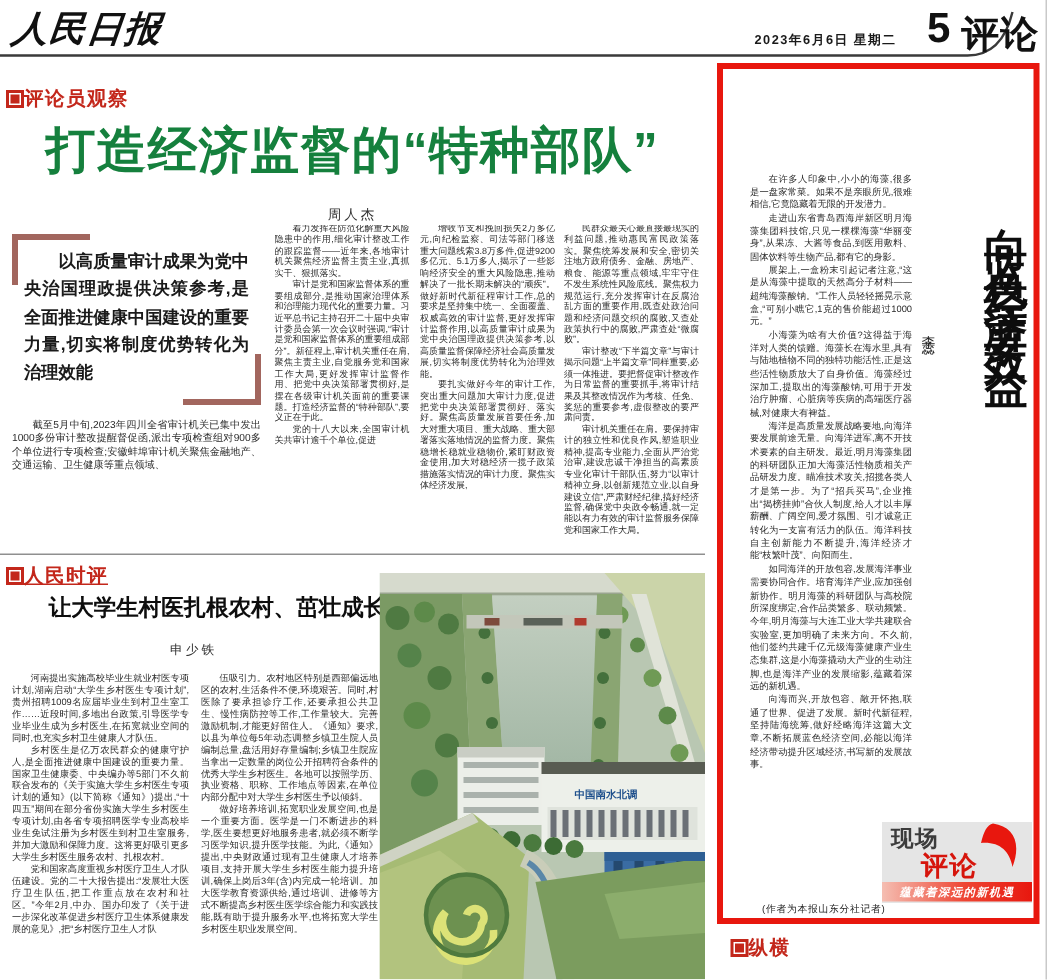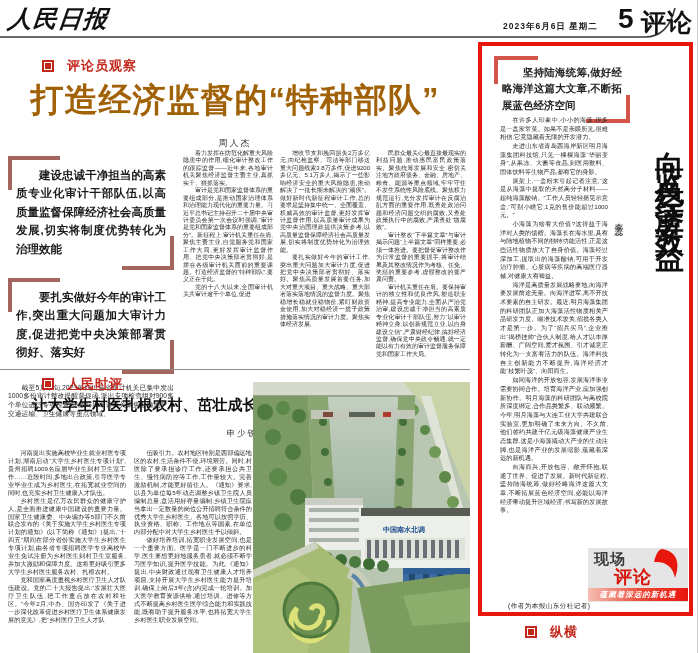--- a/index.html
+++ b/index.html
@@ -10,46 +10,46 @@
     border-right:1px solid #c9c9c9;
   }
   
   .masthead{position:absolute;left:8px;top:3px;font-family:"DejaVu Serif",serif;
     font-style:italic;font-weight:bold;font-size:24px;color:#111;transform:skewX(-6deg);letter-spacing:1px;}
   .header-rule{position:absolute;left:0;top:0;width:698px;height:42px;pointer-events:none;}
   .hdr-date{position:absolute;left:503px;top:21px;font-size:8.5px;font-weight:bold;color:#1a1a1a;letter-spacing:1px;}
   .hdr-num{position:absolute;left:618px;top:3px;font-size:28px;font-weight:700;color:#111;}
   .hdr-sec{position:absolute;left:641px;top:6px;font-size:25px;font-weight:900;color:#111;letter-spacing:1px;}
   
-  .sec-label{position:absolute;display:flex;align-items:center;gap:13px;
-    color:#c3271b;font-weight:900;font-size:13px;letter-spacing:1px;margin-left:38px;}
+  .sec-label{position:absolute;display:flex;align-items:center;gap:0;
+    color:#c3271b;font-weight:900;font-size:13px;letter-spacing:1px;}
   .badge{width:12px;height:12px;background:#c3271b;position:relative;flex:none;}
   .badge::after{content:"";position:absolute;left:2px;top:2px;right:2px;bottom:2px;border:1.5px solid #fff;}
   
   .g-title{position:absolute;left:0;top:78px;width:470px;text-align:center;
-    font-size:33px;font-weight:900;color:#a16207;letter-spacing:1px;}
+    font-size:33px;font-weight:900;color:#15803d;letter-spacing:1px;}
   .g-byline{position:absolute;left:0;top:137px;width:470px;text-align:center;font-size:9px;color:#333;letter-spacing:2px;}
   .g-intro{position:absolute;left:8px;top:156px;width:166px;}
   .quote{position:relative;padding:10px 8px 12px 8px;font-size:11.5px;font-weight:bold;
     line-height:1.6;color:#1a1a1a;text-align:justify;--bk:#a2665e;}
   .quote p{text-indent:2em;}
   .quote::before{content:"";position:absolute;left:0;top:0;width:48px;height:30px;
     border-left:4px solid var(--bk);border-top:4px solid var(--bk);}
   .quote::after{content:"";position:absolute;right:0;bottom:0;width:48px;height:30px;
     border-right:4px solid var(--bk);border-bottom:4px solid var(--bk);}
   .g-intro .quote+.quote{margin-top:8px;}
   .intro-para{margin-top:10px;font-size:6.8px;line-height:1.32;color:#2b2b2b;text-align:justify;text-indent:2em;}
   .ncol{position:absolute;top:150px;width:90px;height:215px;overflow:hidden;
     font-size:6px;line-height:1.24;color:#2b2b2b;}
   .ncol .para,.scol .para,.rb-body .para{margin:0;text-indent:2em;text-align:justify;}
   .divider{position:absolute;left:0;top:369px;width:470px;height:1px;background:#8f8f8f;}
   
   .s-title{position:absolute;left:16px;top:396px;width:258px;text-align:center;
     font-size:15px;font-weight:900;color:#0d0d0d;}
-  .s-byline{position:absolute;left:0;top:428px;width:258px;text-align:right;font-size:8.5px;color:#333;letter-spacing:2px;}
+  .s-byline{position:absolute;left:0;top:428px;width:258px;text-align:center;font-size:8.5px;color:#333;letter-spacing:2px;}
   .scol{position:absolute;top:449px;width:118px;height:204px;overflow:hidden;
     font-size:6.2px;line-height:1.28;color:#2b2b2b;}
   
   .photo{position:absolute;left:253px;top:382px;width:217px;height:271px;overflow:hidden;}
   
   .redbox{position:absolute;left:478px;top:42px;width:215px;height:574px;
     border:4px solid #e8170e;background:#fff;}
   .rb-quote{position:absolute;left:12px;top:10px;width:136px;--bk:#d4544a;
     padding:8px 8px 10px 8px;font-size:10.5px;font-weight:bold;line-height:1.55;text-align:justify;}
   .rb-quote p{text-indent:2em;}
@@ -87,24 +87,21 @@
 
 <div class="sec-label" style="left:4px;top:57px;">
   <span class="badge"></span>
   <span>评论员观察</span>
 </div>
 <div class="g-title">打造经济监督的“特种部队”</div>
 <div class="g-byline">周人杰</div>
 
 <div class="g-intro">
   <div class="quote">
-      <p>建设忠诚干净担当的高素质专业化审计干部队伍,以高质量监督保障经济社会高质量发展,切实将制度优势转化为治理效能</p>
-    </div>
-  <div class="quote">
-      <p>要扎实做好今年的审计工作,突出重大问题加大审计力度,促进把党中央决策部署贯彻好、落实好</p>
+      <p>以高质量审计成果为党中央治国理政提供决策参考,是全面推进健康中国建设的重要力量,切实将制度优势转化为治理效能</p>
     </div>
   <div class="intro-para">截至5月中旬,2023年四川全省审计机关已集中发出1000多份审计整改提醒督促函,派出专项检查组对900多个单位进行专项检查;安徽蚌埠审计机关聚焦金融地产、交通运输、卫生健康等重点领域、</div>
 </div>
 
 <div class="ncol" style="left:183px;">
     <p class="para">着力发挥在防范化解重大风险隐患中的作用,细化审计整改工作的跟踪监督——近年来,各地审计机关聚焦经济监督主责主业,真抓实干、狠抓落实。</p>
     <p class="para">审计是党和国家监督体系的重要组成部分,是推动国家治理体系和治理能力现代化的重要力量。习近平总书记主持召开二十届中央审计委员会第一次会议时强调,“审计是党和国家监督体系的重要组成部分”。新征程上,审计机关重任在肩,聚焦主责主业,自觉服务党和国家工作大局,更好发挥审计监督作用、把党中央决策部署贯彻好,是摆在各级审计机关面前的重要课题。打造经济监督的“特种部队”,要义正在于此。</p>
     <p class="para">党的十八大以来,全国审计机关共审计逾千个单位,促进</p>
   </div>
 <div class="ncol" style="left:280px;">
@@ -237,23 +234,20 @@
 
   <polygon points="104,206 217,190 217,271 118,271" fill="#7b9c5e"></polygon>
   <polygon points="150,214 217,206 217,240 160,244" fill="#8cad6c"></polygon>
   <polygon points="150,186 217,186 217,192 150,192" fill="#2e5f94"></polygon>
 
   <polygon points="0,188 62,160 66,166 0,196" fill="#cfd3c4"></polygon>
 </svg>
 </div>
 
 <div class="redbox">
-  <div class="rb-quote">
-    <p>坚持陆海统筹,做好经略海洋这篇大文章,不断拓展蓝色经济空间</p>
-  </div>
   <div class="rb-body">
       <p class="para">在许多人印象中,小小的海藻,很多是一盘家常菜。如果不是亲眼所见,很难相信,它竟隐藏着无限的开发潜力。</p>
       <p class="para">走进山东省青岛西海岸新区明月海藻集团科技馆,只见一棵棵海藻“华丽变身”,从果冻、大酱等食品,到医用敷料、固体饮料等生物产品,都有它的身影。</p>
       <p class="para">展架上,一盒粉末引起记者注意,“这是从海藻中提取的天然高分子材料——超纯海藻酸钠。”工作人员轻轻摇晃示意盒,“可别小瞧它,1克的售价能超过1000元。”</p>
       <p class="para">小海藻为啥有大价值?这得益于海洋对人类的馈赠。海藻长在海水里,具有与陆地植物不同的独特功能活性,正是这些活性物质放大了自身价值。海藻经过深加工,提取出的海藻酸钠,可用于开发治疗肿瘤、心脏病等疾病的高端医疗器械,对健康大有裨益。</p>
       <p class="para">海洋是高质量发展战略要地,向海洋要发展前途无量。向海洋进军,离不开技术要素的自主研发。最近,明月海藻集团的科研团队正加大海藻活性物质相关产品研发力度。瞄准技术攻关,招揽各类人才是第一步。为了“招兵买马”,企业推出“揭榜挂帅”合伙人制度,给人才以丰厚薪酬、广阔空间,爱才氛围、引才诚意正转化为一支富有活力的队伍。海洋科技自主创新能力不断提升,海洋经济才能“枝繁叶茂”、向阳而生。</p>
       <p class="para">如同海洋的开放包容,发展海洋事业需要协同合作。培育海洋产业,应加强创新协作。明月海藻的科研团队与高校院所深度绑定,合作品类繁多、联动频繁。今年,明月海藻与大连工业大学共建联合实验室,更加明确了未来方向。不久前,他们签约共建千亿元级海藻健康产业生态集群,这是小海藻撬动大产业的生动注脚,也是海洋产业的发展缩影,蕴藏着深远的新机遇。</p>
       <p class="para">向海而兴,开放包容、敞开怀抱,联通了世界、促进了发展。新时代新征程,坚持陆海统筹,做好经略海洋这篇大文章,不断拓展蓝色经济空间,必能以海洋经济带动提升区域经济,书写新的发展故事。</p>
     </div>
   <div class="rb-author">李蕊</div>

